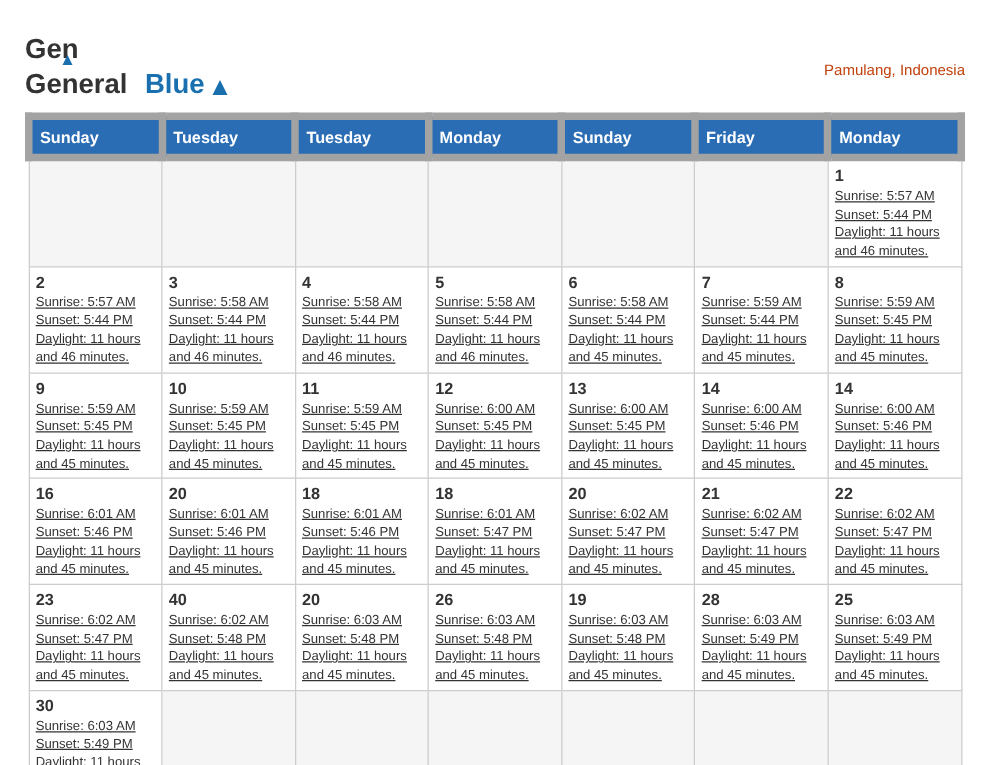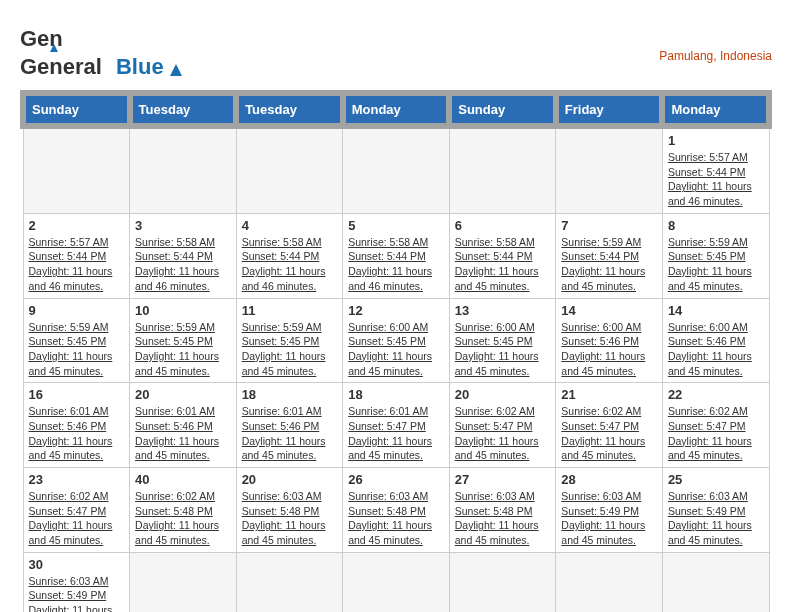--- a/index.html
+++ b/index.html
@@ -333,21 +333,21 @@
     </td>
         <td>
       <div class="day-number">26</div>
       <div class="day-info">
         Sunrise: 6:03 AM<br>
         Sunset: 5:48 PM<br>
         Daylight: 11 hours and 45 minutes.
       </div>
     </td>
         <td>
-      <div class="day-number">27</div>
+      <div class="day-number">19</div>
       <div class="day-info">
         Sunrise: 6:03 AM<br>
         Sunset: 5:48 PM<br>
         Daylight: 11 hours and 45 minutes.
       </div>
     </td>
         <td>
       <div class="day-number">28</div>
       <div class="day-info">
         Sunrise: 6:03 AM<br>

